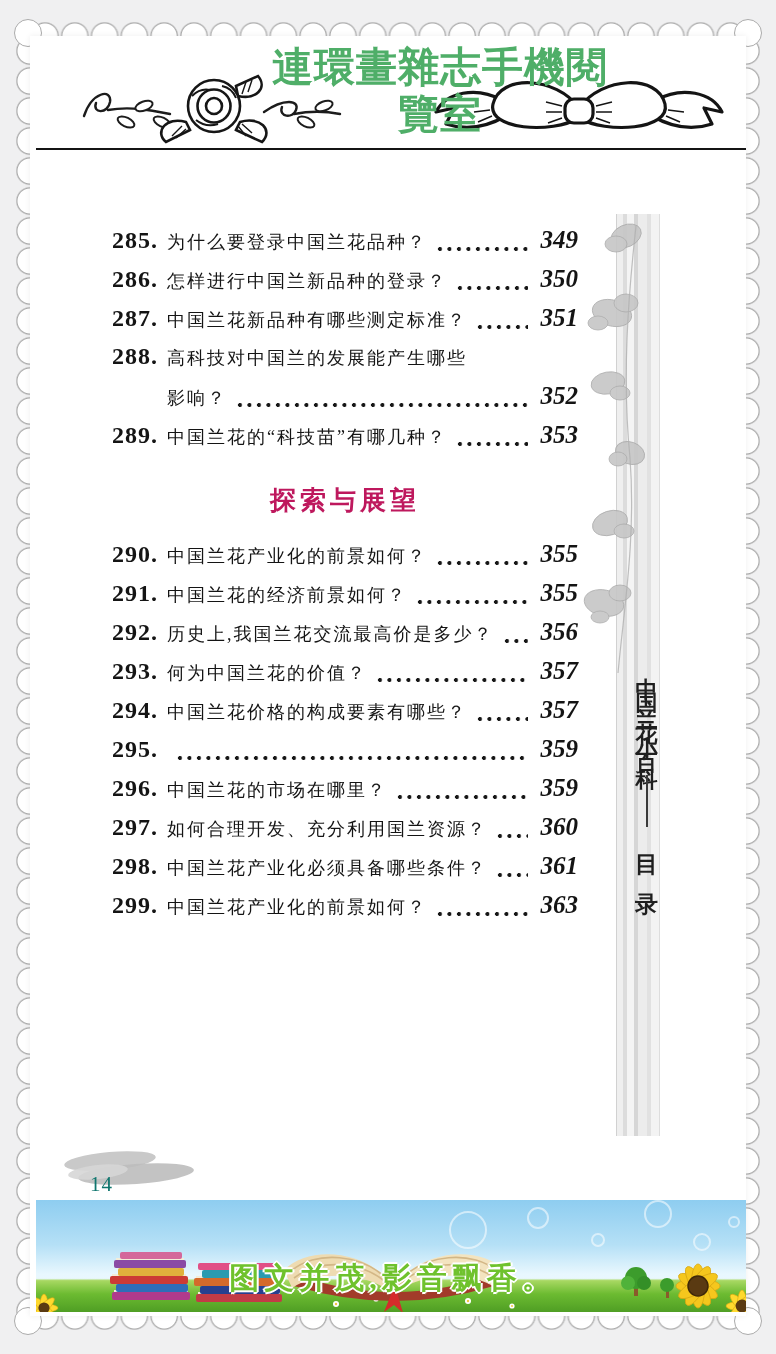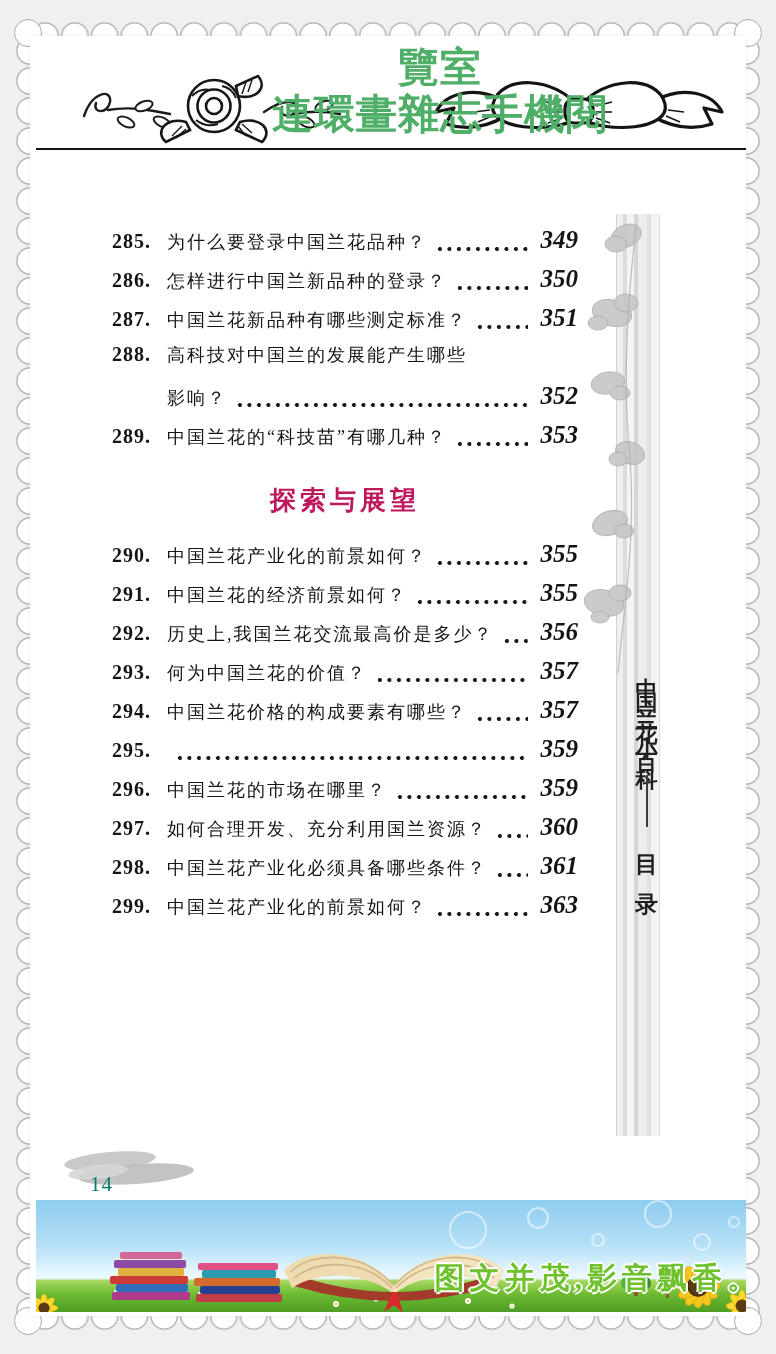--- a/index.html
+++ b/index.html
@@ -34,21 +34,21 @@
     text-align:center;color:#4fae68;font-size:41px;line-height:47px;
     font-weight:600;letter-spacing:1px;}
   .header-art{position:absolute;z-index:4;}
   .art-rose{left:78px;top:72px;}
   .art-bow{left:428px;top:66px;}
   .header-rule{position:absolute;left:36px;top:148px;width:710px;height:2px;background:#141414;}
 
   
   .toc{position:absolute;left:112px;top:226px;width:466px;color:#141414;}
   .toc-row{display:flex;align-items:baseline;height:39px;}
-  .num{width:55px;flex:0 0 55px;font-size:20px;font-weight:600;letter-spacing:1px;}
+  .num{width:55px;flex:0 0 55px;font-size:24px;font-weight:600;letter-spacing:1px;}
   .title{font-size:18px;letter-spacing:2px;white-space:nowrap;}
   .leader{flex:1;align-self:center;height:10px;min-width:10px;margin:6px 4px 0 9px;
     background-image:radial-gradient(circle at 4px 5px,#161616 1.7px,rgba(0,0,0,0) 2.3px);
     background-size:9.5px 10px;background-repeat:repeat-x;background-position:0 50%;}
   .pg{font-size:25px;font-style:italic;font-weight:600;min-width:46px;text-align:right;}
   .no-leader .leader,.no-leader .pg{visibility:hidden;}
   .toc-heading{height:80px;display:flex;align-items:center;justify-content:center;
     font-size:26px;font-weight:bold;letter-spacing:4px;color:#be185d;}
 
   
@@ -68,21 +68,21 @@
 
   
   .banner{position:absolute;left:36px;top:1200px;width:710px;height:112px;overflow:hidden;
     background:
       linear-gradient(180deg,rgba(0,0,0,0) 0 70%,#a8d862 72%,#6cbb31 84%,#4f9e24 100%),
       linear-gradient(180deg,#8ecdf0 0%,#b5e0f6 40%,#e8f7fe 66%,#f2fbff 100%);}
   .banner-svg{position:absolute;left:0;top:0;}
   .banner-title{position:absolute;left:0;top:0;width:100%;text-align:center;z-index:5;
     font-size:55px;font-weight:bold;color:#e2383f;letter-spacing:24px;padding-left:24px;box-sizing:border-box;
     text-shadow:-3px 0 #fff,3px 0 #fff,0 -3px #fff,0 3px #fff,-2px -2px #fff,2px 2px #fff,2px -2px #fff,-2px 2px #fff,4px 5px 3px rgba(0,0,0,.22);}
-  .banner-sub{position:absolute;left:16px;top:58px;width:100%;text-align:right;z-index:5;
+  .banner-sub{position:absolute;left:2px;top:58px;width:100%;text-align:center;z-index:5;
     font-size:30px;font-weight:bold;color:#6fc22d;letter-spacing:5px;
     text-shadow:-2px 0 #fff,2px 0 #fff,0 -2px #fff,0 2px #fff,-1px -1px #fff,1px 1px #fff;}
 </style>
 </head>
 <body>
 
 <div class="sc sc-top"></div>
 <div class="sc sc-bottom"></div>
 <div class="sc sc-left"></div>
 <div class="sc sc-right"></div>
@@ -133,22 +133,22 @@
     <path d="M151,42 C174,10 230,8 237,38 C243,64 178,68 151,52 Z"></path>
     <rect x="137" y="33" width="28" height="24" rx="9"></rect>
   </g>
   <g stroke="#141414" stroke-width="1.5" fill="none">
     <path d="M134,40 l-16,-4 M134,46 l-16,0 M134,52 l-14,5 M168,40 l16,-4 M168,46 l16,0 M168,52 l14,5"></path>
     <path d="M62,44 l-16,2 M64,50 l-14,6 M240,44 l16,2 M238,50 l14,6"></path>
   </g>
 </svg>
 
 <div class="site-title">
+  <div>連環畫雜志手機閱</div>
   <div>覽室</div>
-  <div>連環畫雜志手機閱</div>
 </div>
 
 <div class="header-rule"></div>
 
 <div class="toc">
   <div class="toc-row">
     <span class="num">285.</span>
     <span class="title">为什么要登录中国兰花品种？</span>
     <span class="leader"></span>
     <span class="pg">349</span>

